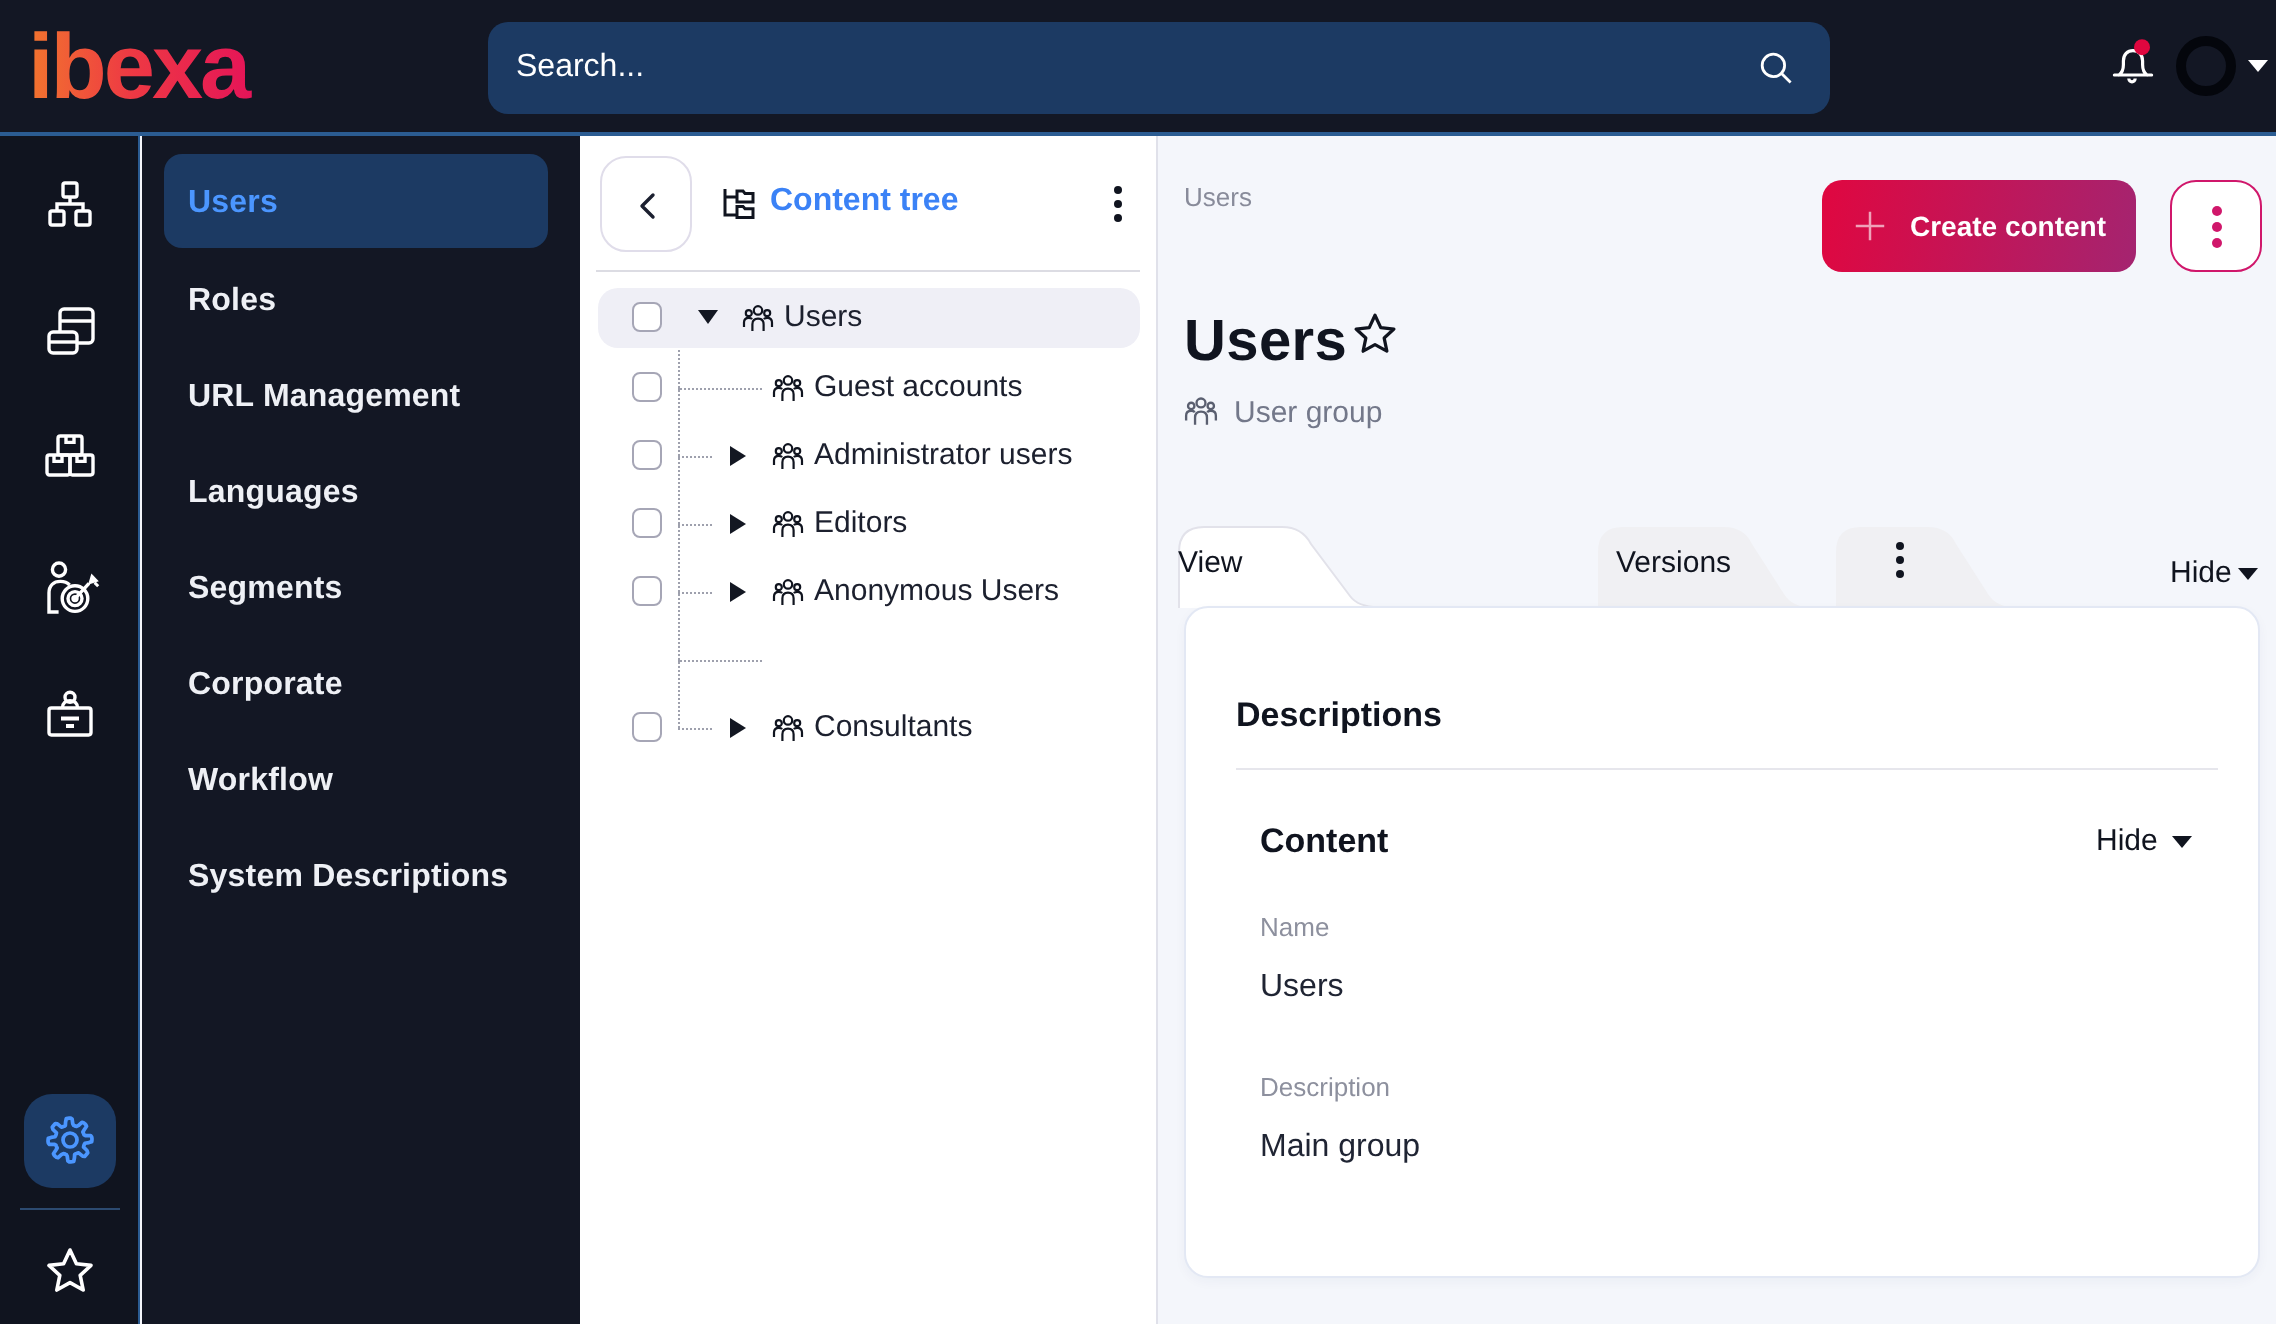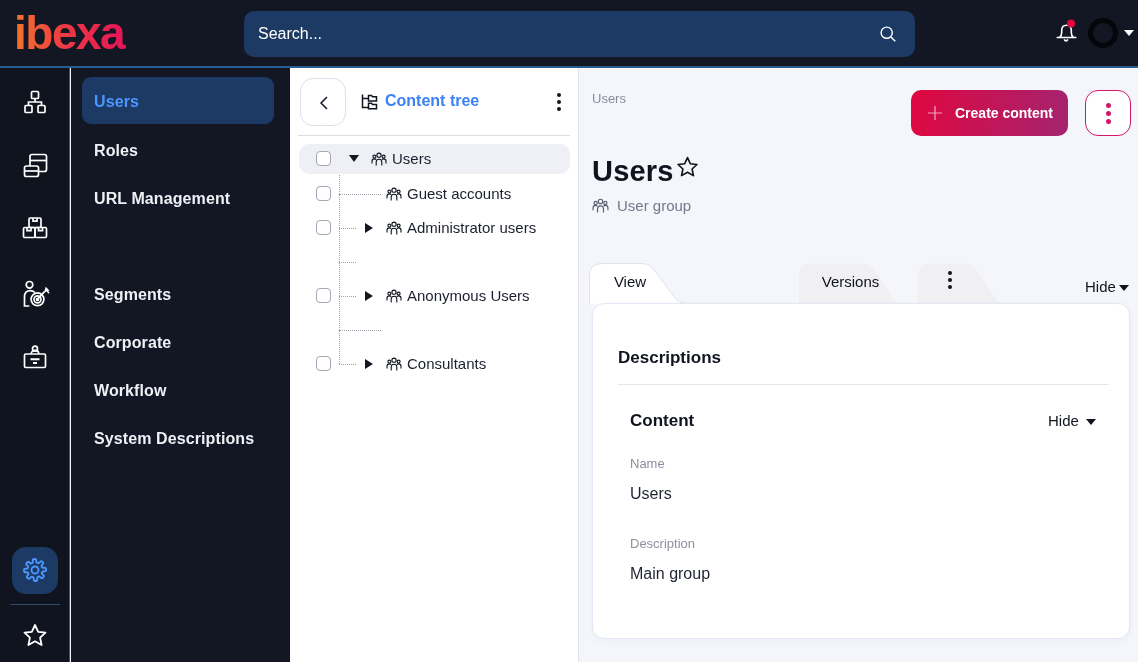--- a/index.html
+++ b/index.html
@@ -79,21 +79,21 @@
 .btn-more i { display:block; width:5px; height:5px; border-radius:50%;
   background:#d0176b; margin:0 auto 3px auto; }
 .title { position:absolute; left:12px; top:87px; font-size:29px; font-weight:700;
   color:#10141f; letter-spacing:.2px; }
 .star-t { position:absolute; left:94px; top:86px; }
 .ugroup { position:absolute; left:12px; top:129px; font-size:15px; color:#73788a; }
 .ugroup svg { vertical-align:-3px; margin-right:8px; }
 
 
 .tab { position:absolute; top:193px; height:43px; }
-.tabtxt { position:absolute; top:12px; width:100%; text-align:center;
+.tabtxt { position:absolute; top:12px; width:100%; 
   font-size:15px; color:#10141f; }
 .hide { position:absolute; font-size:15px; color:#10141f; }
 .hide .c { display:inline-block; width:0; height:0; border-left:5.5px solid transparent;
   border-right:5.5px solid transparent; border-top:6.5px solid #10141f;
   margin-left:7px; vertical-align:1px; }
 
 
 .card { position:absolute; left:12px; top:235px; width:538px; height:336px;
   background:#fff; border:1px solid #e3e8f4; border-radius:12px;
   box-shadow:0 2px 6px rgba(30,50,100,.04); }
@@ -182,20 +182,21 @@
   <svg class="ic" style="top:553px" width="30" height="30" viewBox="0 0 30 30" fill="none" stroke="#fff" stroke-width="1.8" stroke-linejoin="round">
     <path d="M15 4 l3.2 6.9 7.3.8 -5.4 5 1.5 7.3 -6.6-3.7 -6.6 3.7 1.5-7.3 -5.4-5 7.3-.8 Z"></path>
   </svg>
 </div>
 
 <div class="menu">
   <div class="pill"></div>
   <div class="item active" style="top:25px">Users</div>
   <div class="item" style="top:74px">Roles</div>
   <div class="item" style="top:122px">URL Management</div>
+  <div class="item" style="top:170px">Languages</div>
   <div class="item" style="top:218px">Segments</div>
   <div class="item" style="top:314px">Workflow</div>
   <div class="item" style="top:266px">Corporate</div>
   <div class="item" style="top:362px">System Descriptions</div>
 </div>
 
 <div class="tree">
   <div class="backbtn">
     <svg width="18" height="18" viewBox="0 0 18 18" fill="none" stroke="#1c2030" stroke-width="1.7" stroke-linecap="round" stroke-linejoin="round">
       <path d="M11.5 3.5 L6 9 L11.5 14.5"></path>
@@ -258,20 +259,33 @@
       <circle cx="3.4" cy="5.6" r="1.5"></circle>
         <path d="M1 12.5 v-2.3 c0-1.5 1-2.3 2.4-2.3 .7 0 1.3.2 1.7.6"></path>
       <circle cx="12.6" cy="5.6" r="1.5"></circle>
         <path d="M15 12.5 v-2.3 c0-1.5-1-2.3-2.4-2.3 -.7 0-1.3.2-1.7.6"></path>
       <circle cx="8" cy="4.2" r="2.1"></circle>
         <path d="M5.2 14.5 v-3.4 c0-1.9 1.2-2.8 2.8-2.8 s2.8.9 2.8 2.8 v3.4"></path>
     </svg>
     <div class="rowtxt" style="left:108px">Administrator users</div>
   </div>
 
+  <div class="row" style="top:179px">
+    <div class="cb"></div>
+    <div class="tri-r" style="left:66px; top:10px"></div>
+    <svg class="gicon" style="left:87px" width="16" height="16" viewBox="0 0 16 16" fill="none" stroke="#10141f" stroke-width="1.1">
+      <circle cx="3.4" cy="5.6" r="1.5"></circle>
+        <path d="M1 12.5 v-2.3 c0-1.5 1-2.3 2.4-2.3 .7 0 1.3.2 1.7.6"></path>
+      <circle cx="12.6" cy="5.6" r="1.5"></circle>
+        <path d="M15 12.5 v-2.3 c0-1.5-1-2.3-2.4-2.3 -.7 0-1.3.2-1.7.6"></path>
+      <circle cx="8" cy="4.2" r="2.1"></circle>
+        <path d="M5.2 14.5 v-3.4 c0-1.9 1.2-2.8 2.8-2.8 s2.8.9 2.8 2.8 v3.4"></path>
+    </svg>
+    <div class="rowtxt" style="left:108px">Editors</div>
+  </div>
 
   <div class="row" style="top:213px">
     <div class="cb"></div>
     <div class="tri-r" style="left:66px; top:10px"></div>
     <svg class="gicon" style="left:87px" width="16" height="16" viewBox="0 0 16 16" fill="none" stroke="#10141f" stroke-width="1.1">
       <circle cx="3.4" cy="5.6" r="1.5"></circle>
         <path d="M1 12.5 v-2.3 c0-1.5 1-2.3 2.4-2.3 .7 0 1.3.2 1.7.6"></path>
       <circle cx="12.6" cy="5.6" r="1.5"></circle>
         <path d="M15 12.5 v-2.3 c0-1.5-1-2.3-2.4-2.3 -.7 0-1.3.2-1.7.6"></path>
       <circle cx="8" cy="4.2" r="2.1"></circle>

